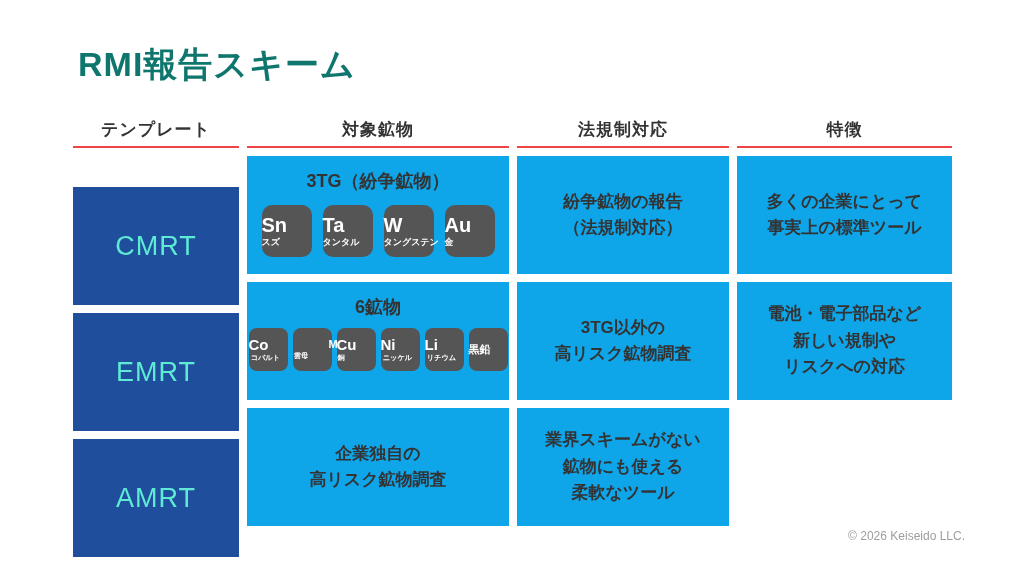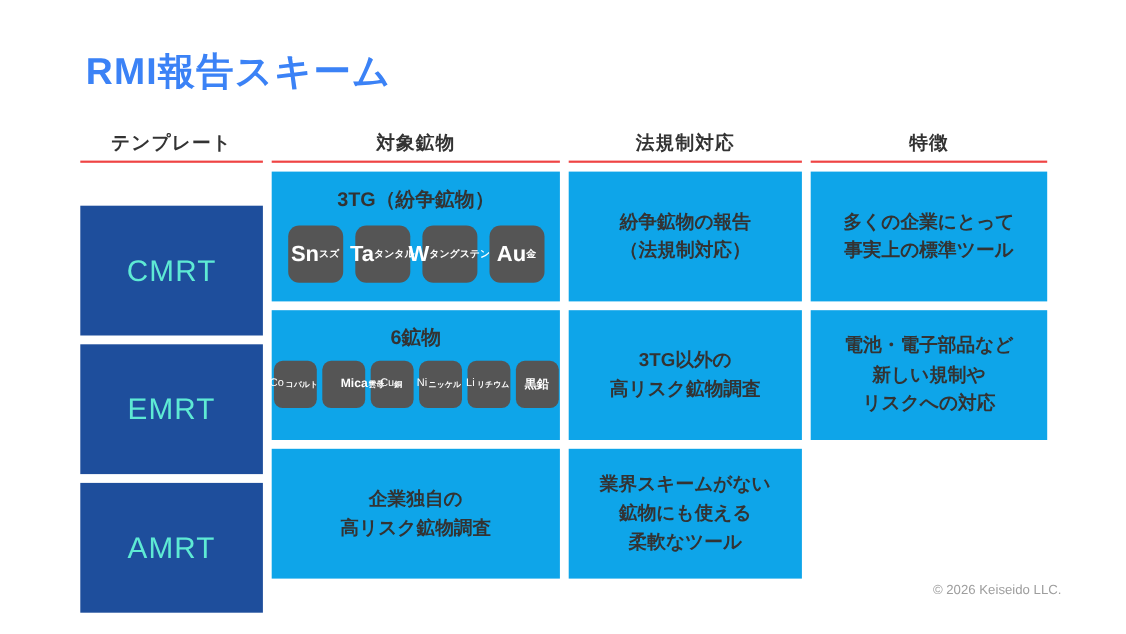--- a/index.html
+++ b/index.html
@@ -2,21 +2,21 @@
 <html><head>
 <meta charset="utf-8">
 <style>
   * { margin:0; padding:0; box-sizing:border-box; }
   html,body { width:1024px; height:576px; overflow:hidden; }
   body { font-family:"Liberation Sans","DejaVu Sans",sans-serif; background:#ffffff; }
   .slide { position:relative; width:1024px; height:576px; background:#ffffff; }
 
   .page-title {
     position:absolute; left:78px; top:42px;
-    font-size:34px; font-weight:bold; color:#3b82f6; letter-spacing:1px;
+    font-size:34px; font-weight:bold; color:#0f766e; letter-spacing:1px;
   }
 
   .rmi-table {
     position:absolute; left:73px; top:120px;
     display:grid;
     grid-template-columns:166px 262px 212px 215px;
     grid-template-rows:28px 118px 118px 118px;
     column-gap:8px; row-gap:8px;
   }
 
@@ -44,27 +44,27 @@
   .txt { font-size:17px; line-height:1.55; white-space:pre-line; }
 
   .m-title { font-size:18px; font-weight:bold; color:#333333; }
   .minerals { justify-content:flex-start; padding-top:13px; }
   .tiles { display:flex; align-items:center; margin-top:12px; }
   .tiles-lg { gap:11px; }
   .tiles-sm { gap:5px; margin-top:9px; }
 
   .tile {
     background:#555555; color:#ffffff; border-radius:10px;
-    display:flex; flex-direction:row; align-items:center; justify-content:center;
+    display:flex; flex-direction:column; align-items:flex-start; justify-content:center;
   }
   .tile-lg { width:50px; height:52px; }
   .tile-lg .sym { font-size:20px; font-weight:bold; line-height:1.05; }
   .tile-lg .lbl { font-size:9px; line-height:1.2; margin-top:1px; white-space:nowrap; }
   .tile-sm { width:39px; height:43px; border-radius:8px; }
-  .tile-sm .sym { font-size:10px; font-weight:normal; line-height:1.05; }
+  .tile-sm .sym { font-size:15px; font-weight:bold; line-height:1.05; }
   .tile-sm .sym-mica { font-size:11px; font-weight:bold; line-height:1.1;padding-left:36px; }
   .tile-sm .lbl { font-size:8px; line-height:1.15; margin-top:1px; white-space:nowrap; transform:scale(0.9); }
   .tile-jp { font-size:11px; font-weight:bold; }
 
   .footer {
     position:absolute; right:59px; bottom:33px;
     font-size:12px; color:#9e9e9e; font-weight:normal;
   }
 </style>
 </head>

